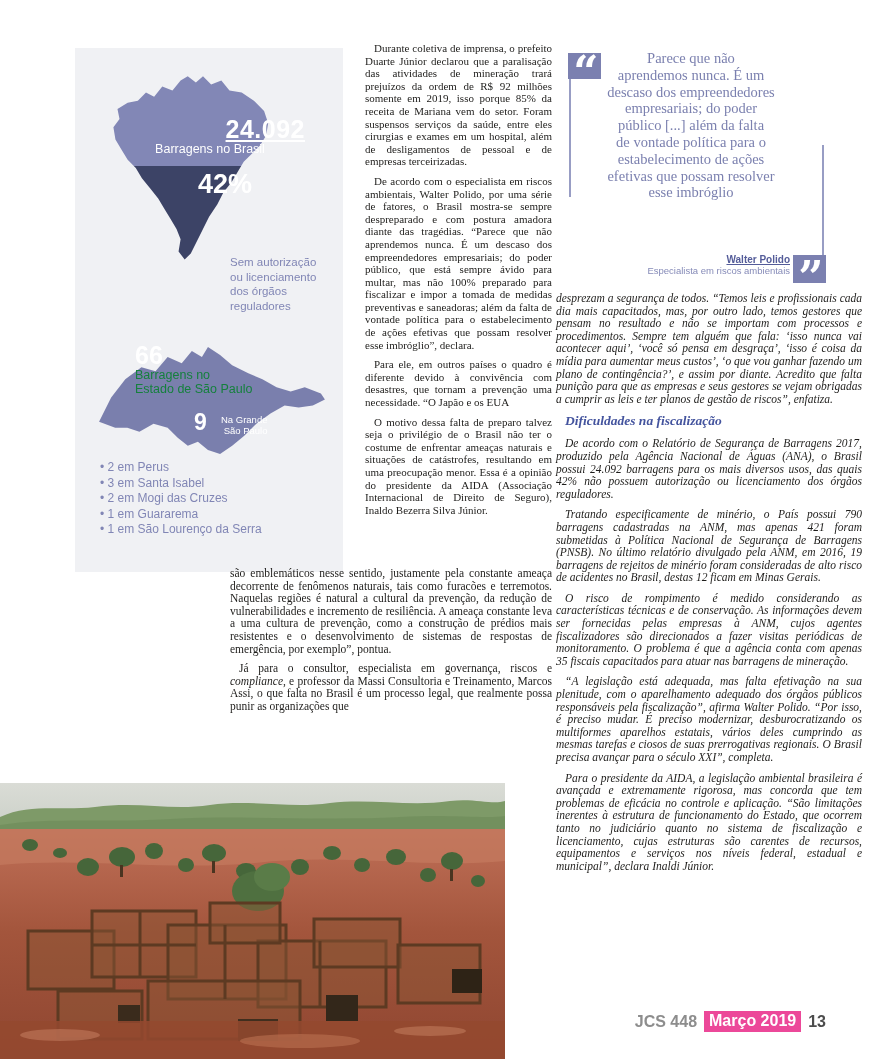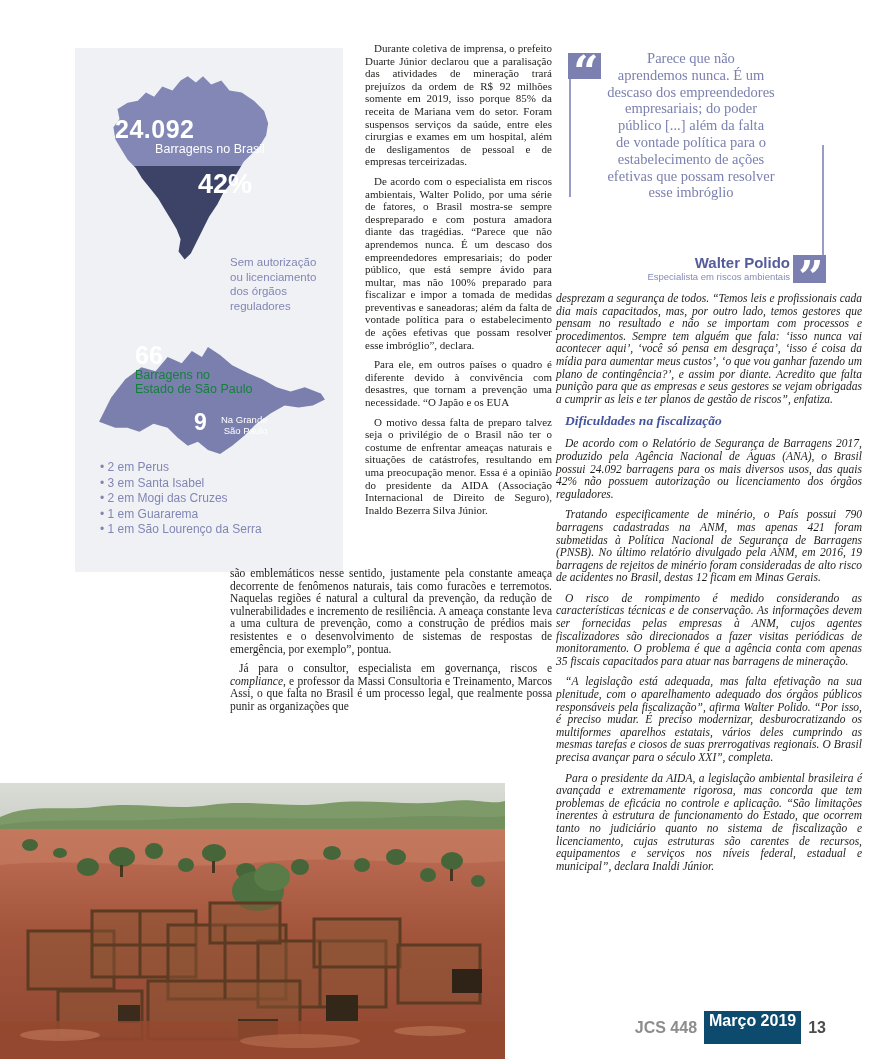--- a/index.html
+++ b/index.html
@@ -3,22 +3,22 @@
 <meta charset="utf-8">
 <style>
   html,body{margin:0;padding:0;}
   body{width:869px;height:1059px;background:#ffffff;font-family:"Liberation Serif",serif;}
   .page{position:absolute;left:0;top:0;width:869px;height:1059px;background:#fff;overflow:hidden;}
 
   
   .infographic{position:absolute;left:75px;top:48px;width:268px;height:524px;background:#f0f1f4;}
   .ig-brazil-svg{position:absolute;left:16px;top:20px;width:224px;height:204px;}
   .ig-sp-svg{position:absolute;left:16px;top:276px;width:242px;height:158px;}
-  .ig-v1{position:absolute;left:40px;top:68px;width:190px;text-align:left;color:#fff;
-         font:bold 25px/26px "Liberation Sans",sans-serif;letter-spacing:.5px;}
+  .ig-v1{position:absolute;left:40px;top:68px;width:190px;text-align:right;color:#fff;
+         font:bold 25px/26px "Liberation Sans",sans-serif;letter-spacing:.5px;text-decoration:underline;}
   .ig-l1{position:absolute;left:40px;top:94px;width:190px;text-align:center;color:#fff;
          font:12.5px/14px "Liberation Sans",sans-serif;}
   .ig-v2{position:absolute;left:60px;top:122px;width:180px;text-align:center;color:#fff;
          font:bold 27px/28px "Liberation Sans",sans-serif;}
   .ig-note{position:absolute;left:155px;top:207px;width:108px;color:#8186b5;
            font:11.5px/14.5px "Liberation Sans",sans-serif;white-space:pre-line;}
   .ig-v3{position:absolute;left:60px;top:294px;color:#fff;font:bold 25px/26px "Liberation Sans",sans-serif;}
   .ig-l3{position:absolute;left:60px;top:320px;width:170px;color:#15803d;
          font:12.5px/14px "Liberation Sans",sans-serif;white-space:pre-line;}
   .ig-v4{position:absolute;left:119px;top:362px;color:#fff;font:bold 23px/24px "Liberation Sans",sans-serif;}
@@ -46,36 +46,36 @@
   .q-open{left:12px;top:23px;}
   .q-close{left:237px;top:225px;height:28px;}
   .q-open span,.q-close span{font-family:"DejaVu Serif",serif;font-weight:bold;color:#fff;
                    font-size:44px;line-height:40px;letter-spacing:-3px;display:block;}
   .q-close span{line-height:46px;}
   .q-line-left{position:absolute;left:13px;top:49px;width:2px;height:118px;background:#989dc4;}
   .q-line-right{position:absolute;left:266px;top:115px;width:2px;height:110px;background:#989dc4;}
   .q-text{position:absolute;left:0;top:20px;width:270px;text-align:center;color:#7b80af;
           font-size:14.5px;line-height:16.8px;white-space:pre-line;}
   .q-attr{position:absolute;right:72px;top:224px;text-align:right;font-family:"Liberation Sans",sans-serif;}
-  .q-name{font-weight:bold;font-size:15px;color:#545c99;}
+  .q-name{font-weight:bold;font-size:10px;color:#545c99;text-decoration:underline;}
   .q-role{font-size:9.5px;color:#868bb8;}
   .right-body{font-size:11.5px;line-height:12.6px;text-align:justify;font-style:italic;}
   .right-body p{margin:0 0 8px 0;text-indent:9px;}
   .right-body p.no-indent{text-indent:0;}
   .section-heading{font-weight:bold;font-size:13.5px;line-height:16px;color:#44549e;
                    margin:6px 0 6px 0;text-align:left;}
 
   
   .photo{position:absolute;left:0;top:783px;width:505px;height:276px;}
 
   
   .footer{position:absolute;left:0;top:1011px;width:826px;display:flex;justify-content:flex-end;
           align-items:center;gap:7px;font-family:"Liberation Sans",sans-serif;font-size:16px;font-weight:bold;text-align:center;}
   .f-issue{color:#8d8d8d;}
-  .f-badge{background:#0c4a6e;color:#fff;padding:1px 5px 14px 5px;}
+  .f-badge{background:#ec4899;color:#fff;padding:1px 5px 2px 5px;}
   .f-page{color:#4c4c4c;}
 </style>
 </head>
 <body>
 
 <div class="page">
 
   <div class="infographic">
     <svg class="ig-brazil-svg" viewBox="0 0 220 200">
       <defs>

